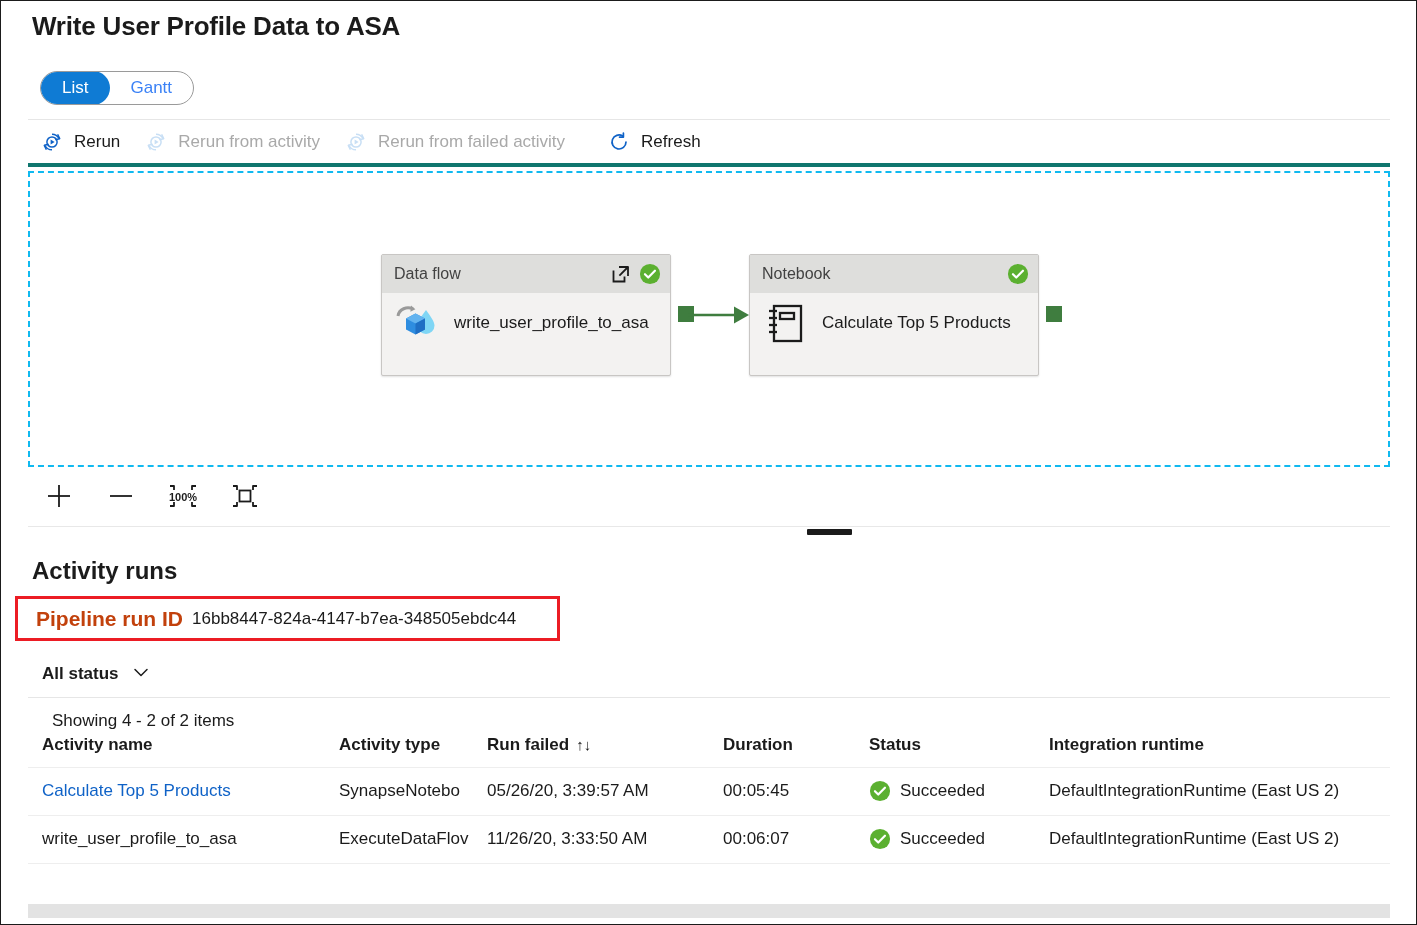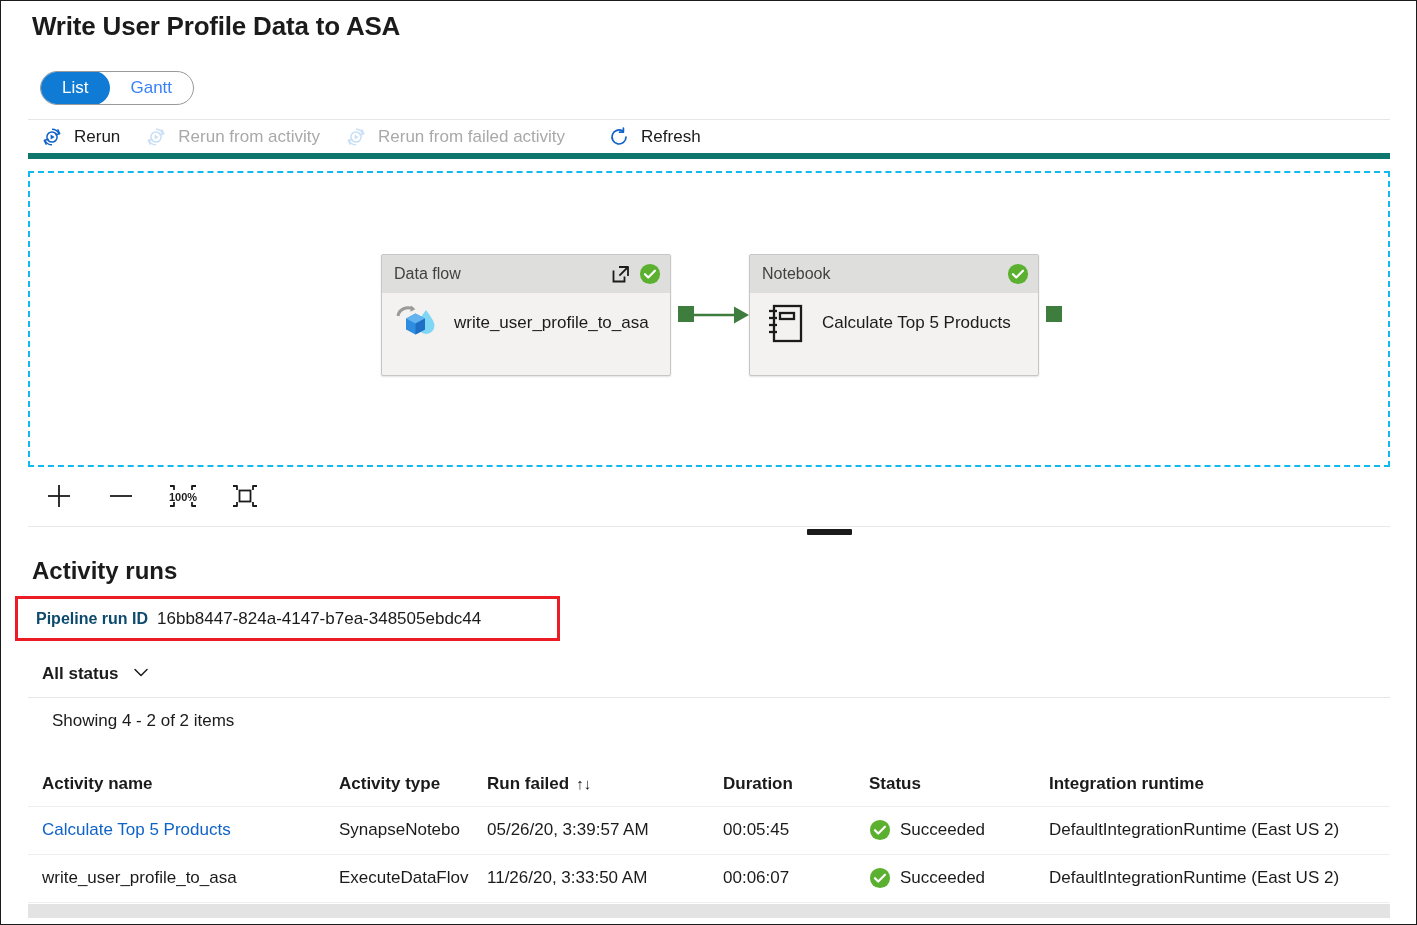--- a/index.html
+++ b/index.html
@@ -57,23 +57,23 @@
     border-radius: 17px;
     margin: -1px;
     padding: 0 22px;
     font-weight: 400;
   }
 
   
   .cmdbar {
     position: absolute;
     left: 27px; top: 118px;
-    width: 1362px; height: 40px;
+    width: 1362px; height: 48px;
     border-top: 1px solid #e6e6e6;
-    border-bottom: 6px solid #0f766e;
+    border-bottom: 4px solid #0f766e;
     display: flex;
     align-items: center;
   }
   .cmd {
     display: flex;
     align-items: center;
     gap: 10px;
     padding: 0 12px;
     height: 44px;
     background: none;
@@ -174,21 +174,21 @@
     position: absolute;
     left: 14px; top: 595px;
     width: 545px; height: 45px;
     border: 3px solid #ec1c24;
     background: #ffffff;
     display: flex;
     align-items: center;
     padding-left: 18px;
     gap: 9px;
   }
-  .runid-label { font-size: 16px; font-weight: 600; color: #0c4a6e; white-space: nowrap;}
+  .runid-label { font-size: 21px; font-weight: 600; color: #c2410c; white-space: nowrap;}
   .runid-value { font-size: 17px; color: #1b1b1b; white-space: nowrap;}
 
   .statusfilter {
     position: absolute;
     left: 27px; top: 650px;
     width: 1362px; height: 47px;
     border-bottom: 1px solid #e6e6e6;
     display: flex;
     align-items: center;
   }
@@ -202,21 +202,21 @@
   .showing {
     position: absolute;
     left: 51px; top: 710px;
     font-size: 17px;
     color: #1b1b1b;
   }
 
   
   table.runs {
     position: absolute;
-    left: 27px; top: 761px;
+    left: 27px; top: 722px;
     width: 1362px;
     border-collapse: collapse;
     table-layout: fixed;
   }
   table.runs th {
     text-align: left;
     font-size: 17px;
     font-weight: 600;
     color: #1b1b1b;
     padding: 0 0 0 14px;

